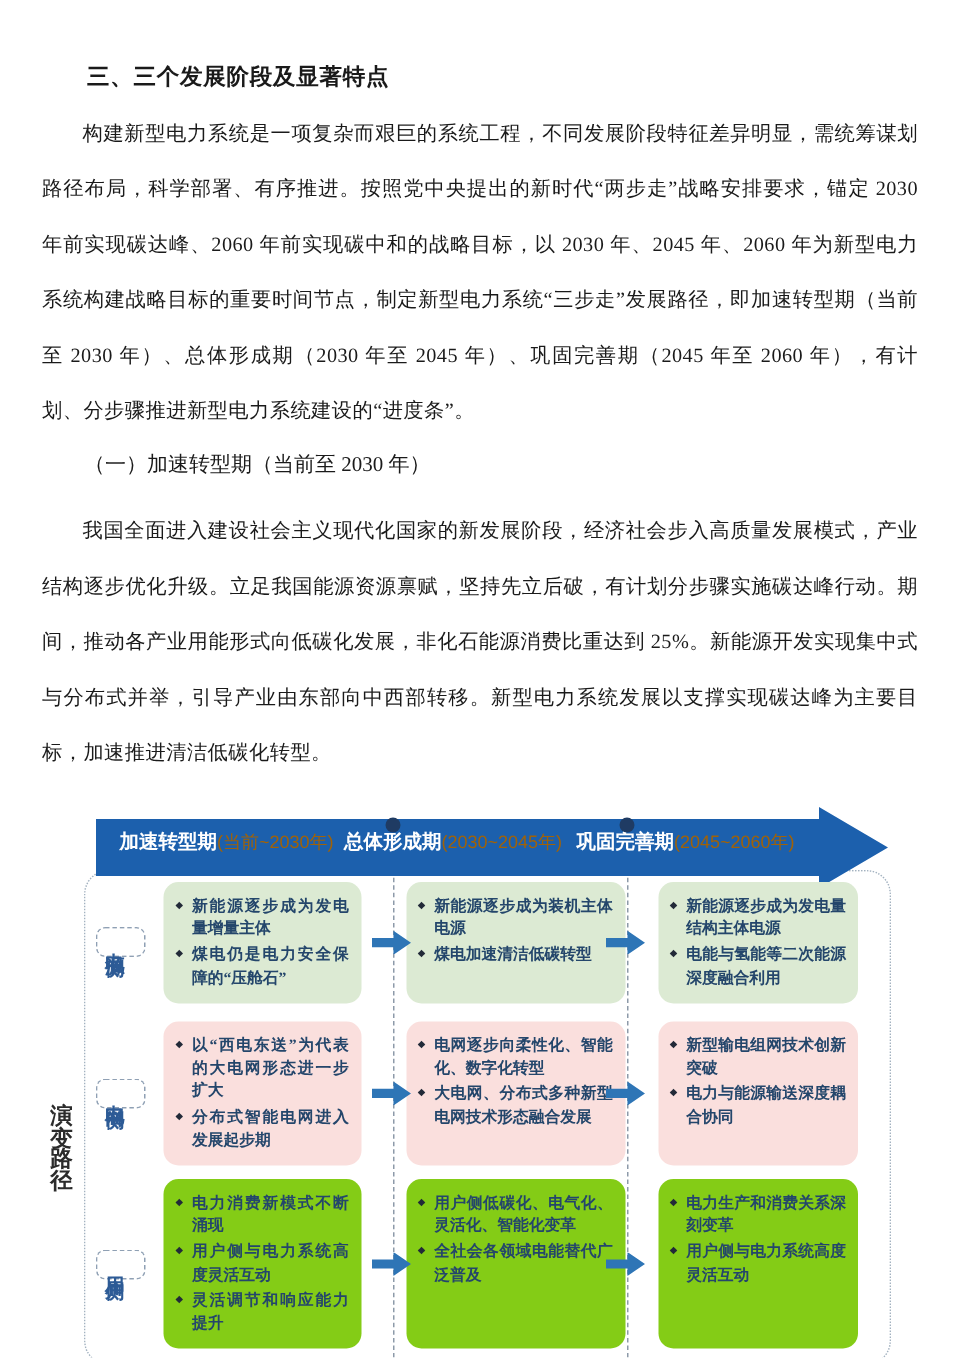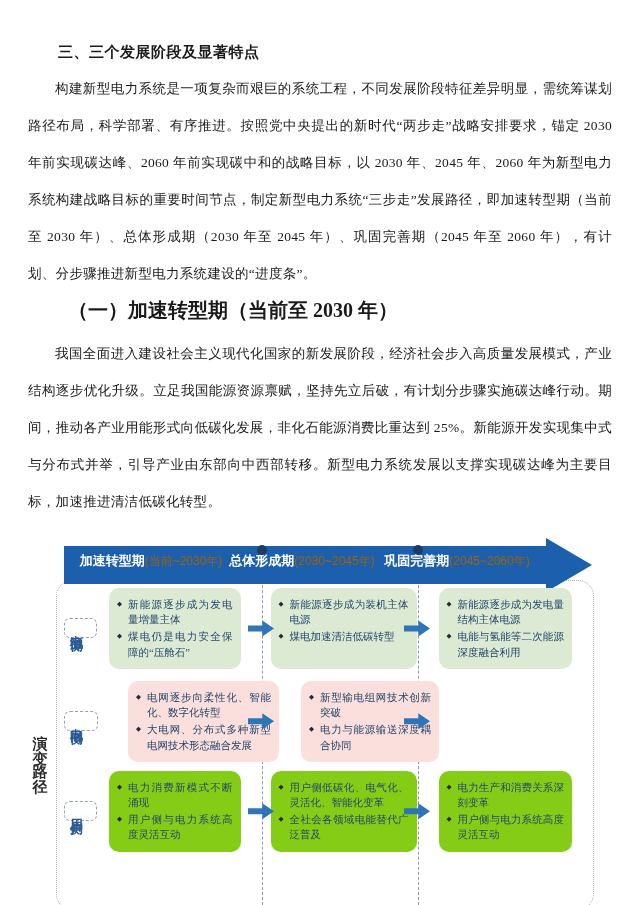--- a/index.html
+++ b/index.html
@@ -13,21 +13,21 @@
   
   .h-main{
     font-size:15px;font-weight:bold;line-height:24px;margin:0;
     text-indent:2em;letter-spacing:.5px;
   }
   .para{
     font-size:13.5px;line-height:37px;margin:6px 0 0 0;
     text-align:justify;text-indent:2em;letter-spacing:.3px;
   }
   .h-sub{
-    font-size:20px;font-weight:bold;line-height:37px;margin:0;
+    font-size:14px;font-weight:normal;line-height:37px;margin:0;
     text-indent:2em;
   }
 
   
   .figure{position:relative;width:584px;height:382px;margin:14px 0 0 0;
     font-family:"Liberation Sans","DejaVu Sans",sans-serif;}
 
   .outer-box{
     position:absolute;left:28px;top:46px;width:536px;height:328px;
     border:1.5px dotted #a3b2c0;border-radius:16px;background:#ffffff;
@@ -73,21 +73,21 @@
   .drow3{min-height:78px;margin-bottom:9px;}
 
   .dlabel{
     width:28px;align-self:center;
     writing-mode:vertical-lr;text-align:center;letter-spacing:2px;
     font-size:13px;font-weight:bold;color:#2d5b96;
     border:1px dashed #8fa0b4;border-radius:6px;padding:6px 2px;
     font-family:"Liberation Serif","DejaVu Serif",serif;
     background:#ffffff;
   }
-  .dcell{border-radius:10px;padding:7px 8px;box-sizing:border-box;}
+  .dcell{border-radius:10px;padding:7px 8px;box-sizing:border-box;font-weight:bold;}
   .c1{width:136px;margin-left:12px;}
   .c2{width:151px;margin-left:30px;}
   .c3{width:138px;margin-left:22px;}
   .r-power  .dcell{background:#dcead3;}
   .r-grid   .dcell{background:#fadfdd;}
   .r-user   .dcell{background:#84cc16;}
 
   .dcell ul{margin:0;padding:0;list-style:none;}
   .dcell li{
     position:relative;padding-left:11px;margin:2px 0;
@@ -167,20 +167,26 @@
           <li><span class="blt">◆</span><span>新能源逐步成为发电量结构主体电源</span></li>
           <li><span class="blt">◆</span><span>电能与氢能等二次能源深度融合利用</span></li>
         </ul>
           </div>
         <span class="mini-arrow ma1"></span>
         <span class="mini-arrow ma2"></span>
       </div>
 
       <div class="drow drow2 r-grid">
         <div class="dlabel">电网侧</div>
+        <div class="dcell c1">
+            <ul>
+          <li><span class="blt">◆</span><span>以“西电东送”为代表的大电网形态进一步扩大</span></li>
+          <li><span class="blt">◆</span><span>分布式智能电网进入发展起步期</span></li>
+        </ul>
+          </div>
         <div class="dcell c2">
             <ul>
           <li><span class="blt">◆</span><span>电网逐步向柔性化、智能化、数字化转型</span></li>
           <li><span class="blt">◆</span><span>大电网、分布式多种新型电网技术形态融合发展</span></li>
         </ul>
           </div>
         <div class="dcell c3">
             <ul>
           <li><span class="blt">◆</span><span>新型输电组网技术创新突破</span></li>
           <li><span class="blt">◆</span><span>电力与能源输送深度耦合协同</span></li>
@@ -189,20 +195,21 @@
         <span class="mini-arrow ma1"></span>
         <span class="mini-arrow ma2"></span>
       </div>
 
       <div class="drow drow3 r-user">
         <div class="dlabel">用户侧</div>
         <div class="dcell c1">
             <ul>
           <li><span class="blt">◆</span><span>电力消费新模式不断涌现</span></li>
           <li><span class="blt">◆</span><span>用户侧与电力系统高度灵活互动</span></li>
+          <li><span class="blt">◆</span><span>灵活调节和响应能力提升</span></li>
         </ul>
           </div>
         <div class="dcell c2">
             <ul>
           <li><span class="blt">◆</span><span>用户侧低碳化、电气化、灵活化、智能化变革</span></li>
           <li><span class="blt">◆</span><span>全社会各领域电能替代广泛普及</span></li>
         </ul>
           </div>
         <div class="dcell c3">
             <ul>

